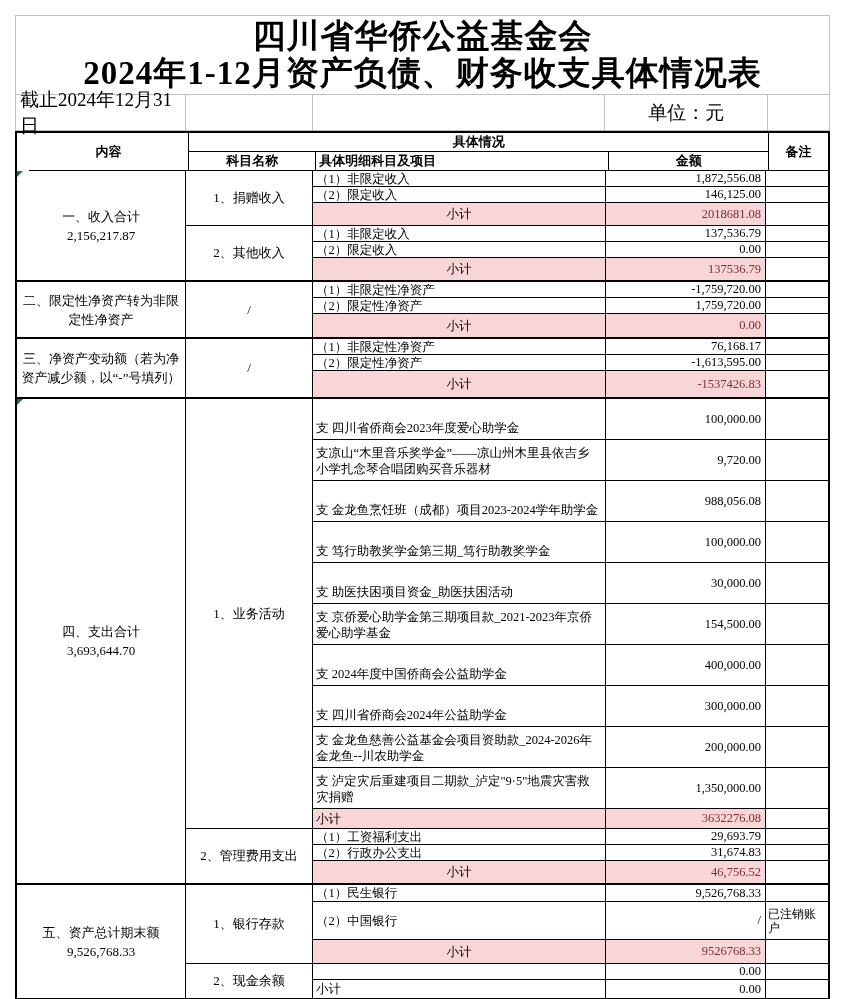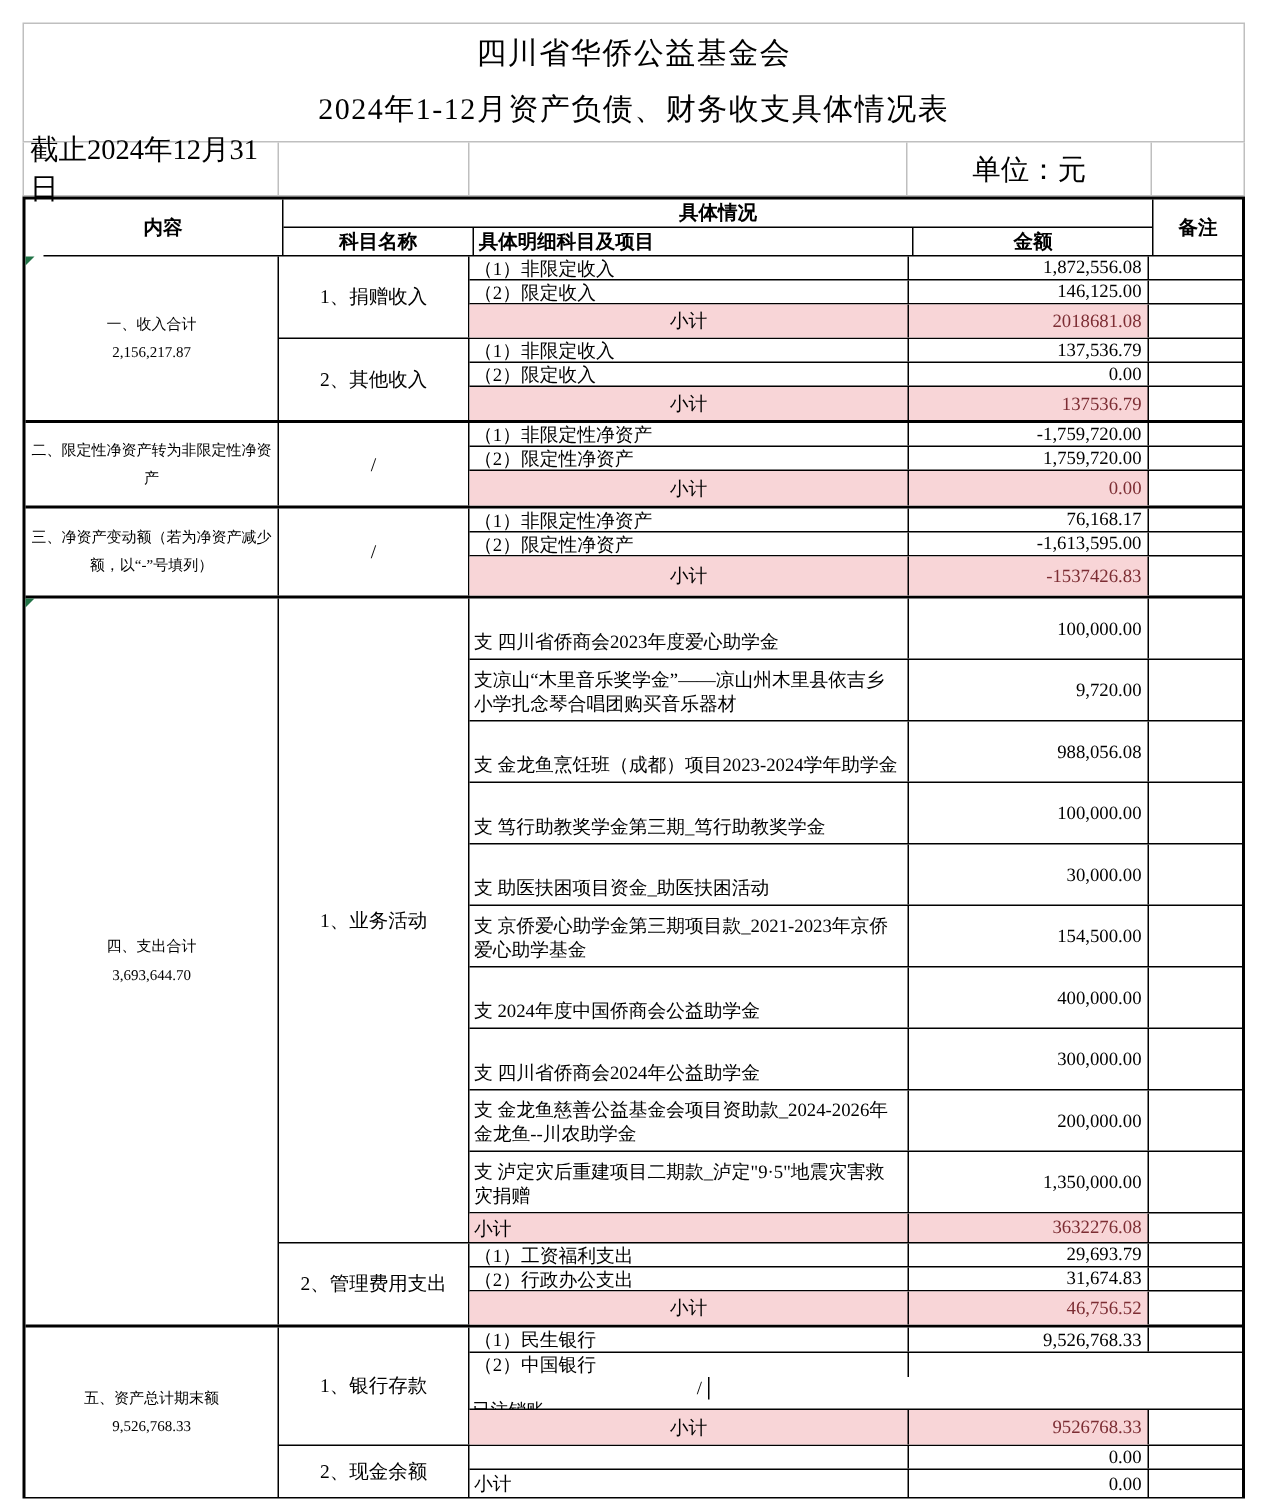--- a/index.html
+++ b/index.html
@@ -3,21 +3,21 @@
 <meta charset="utf-8">
 <style>
   * { box-sizing: border-box; margin: 0; padding: 0; }
   html,body { width: 844px; height: 999px; background: #fff; overflow: hidden; }
   body { font-family: "Liberation Serif", "DejaVu Serif", serif; color: #000; position: relative; }
   .sheet { position: absolute; left: 15px; top: 15px; width: 815px; }
 
   
   .title-block { width: 815px; height: 80px; border: 1px solid var(--grid-light);
     display: flex; flex-direction: column; justify-content: center; align-items: center; }
-  .title-line { font-size: 20px; font-weight: normal; line-height: 37px; letter-spacing: 1px; }
+  .title-line { font-size: 33px; font-weight: bold; line-height: 37px; letter-spacing: 1px; }
 
   
   .asof-row { width: 815px; height: 36px; display: flex; border-left: 1px solid var(--grid-light);
     border-bottom: 1px solid var(--grid-light); font-size: 19px; }
   .acell { border-right: 1px solid var(--grid-light); height: 100%; display: flex; align-items: center; }
   .a-content { width: 170px; padding-left: 4px; }
   .a-subject { width: 127px; }
   .a-detail  { width: 293px; }
   .a-amount  { width: 163px; justify-content: center; }
   .a-remark  { width: 62px; }
@@ -31,21 +31,21 @@
   .h-sub { height: 18px; display: flex; }
   .h-subject { width: 127px; border-right: 1px solid #000; display: flex; align-items: center; justify-content: center; }
   .h-detail  { width: 293px; border-right: 1px solid #000; display: flex; align-items: center; padding-left: 3px; }
   .h-amount  { width: 159px; display: flex; align-items: center; justify-content: center; }
   .h-remark  { width: 62px; display: flex; align-items: center; justify-content: center; }
 
   .section { display: flex; border-bottom: 2px solid #000; }
   .section:last-child { border-bottom: none; }
   .content-cell { width: 169px; border-right: 1px solid #000; position: relative;
     display: flex; flex-direction: column; justify-content: center; align-items: center;
-    text-align: center; font-size: 10px; line-height: 19px; padding: 0 3px; }
+    text-align: center; font-size: 13px; line-height: 19px; padding: 0 3px; }
   .groups { width: 642px; display: flex; flex-direction: column; }
   .group { display: flex; }
   .group:not(:last-child) { border-bottom: 1px solid #000; }
   .subject-cell { width: 127px; border-right: 1px solid #000; display: flex; align-items: center;
     justify-content: center; text-align: center; font-size: 13px; padding: 0 2px; }
   .rows { width: 515px; display: flex; flex-direction: column; }
   .row { display: flex; width: 100%; }
   .row:not(:last-child) { border-bottom: 1px solid #000; }
   .cell-detail { width: 293px; border-right: 1px solid #000; font-size: 12.5px; line-height: 16px;
     display: flex; align-items: center; padding: 0 3px; }
@@ -292,21 +292,21 @@
           </div>
           <div class="groups">
             <div class="group">
               <div class="subject-cell">1、银行存款</div>
               <div class="rows">
                 <div class="row" style="height: 17px;">
                   <div class="cell-detail">（1）民生银行</div>
                   <div class="cell-amount">9,526,768.33</div>
                   <div class="cell-remark"></div>
                 </div>
-                <div class="row" style="height: 38px; flex-direction: column;">
+                <div class="row" style="height: 38px;">
                   <div class="cell-detail">（2）中国银行</div>
                   <div class="cell-amount">/</div>
                   <div class="cell-remark">已注销账户</div>
                 </div>
                 <div class="row subtotal" style="height: 23px;">
                   <div class="cell-detail center">小计</div>
                   <div class="cell-amount">9526768.33</div>
                   <div class="cell-remark"></div>
                 </div>
               </div>

